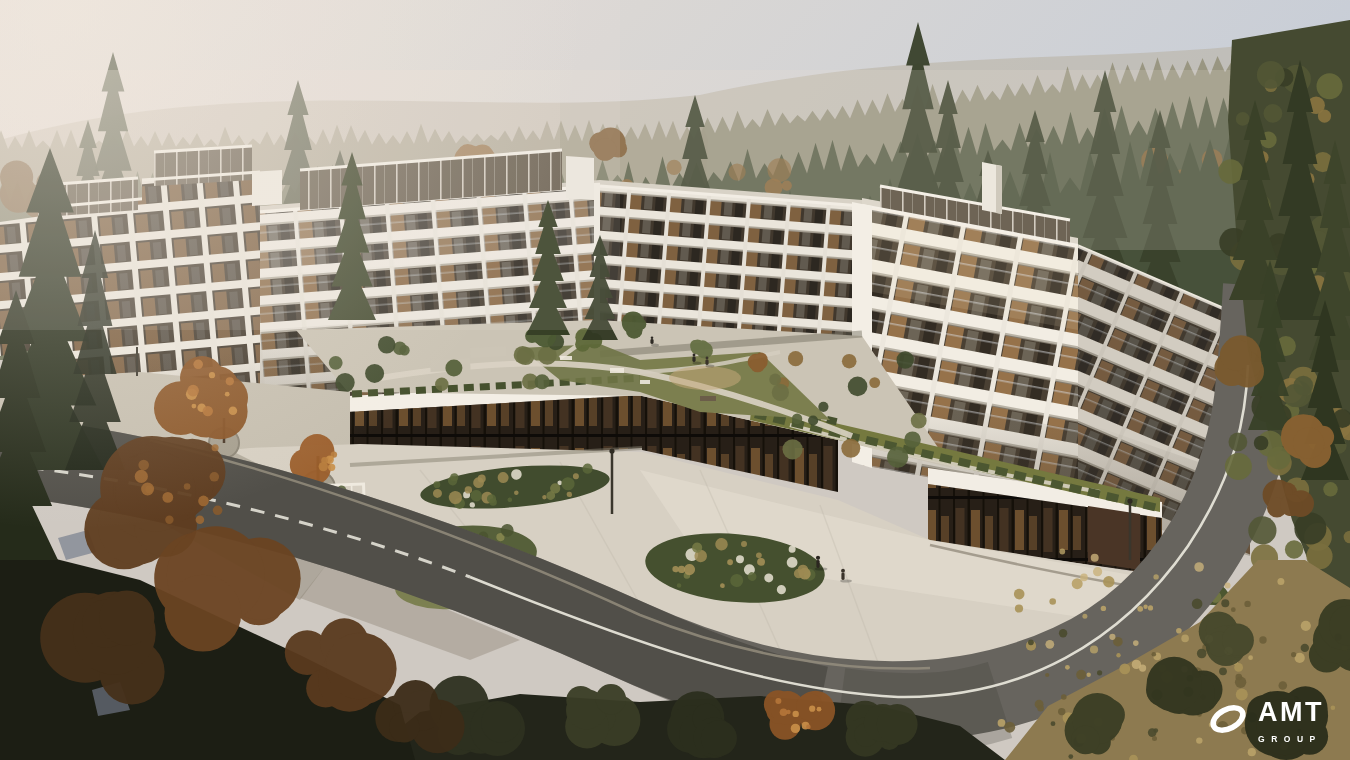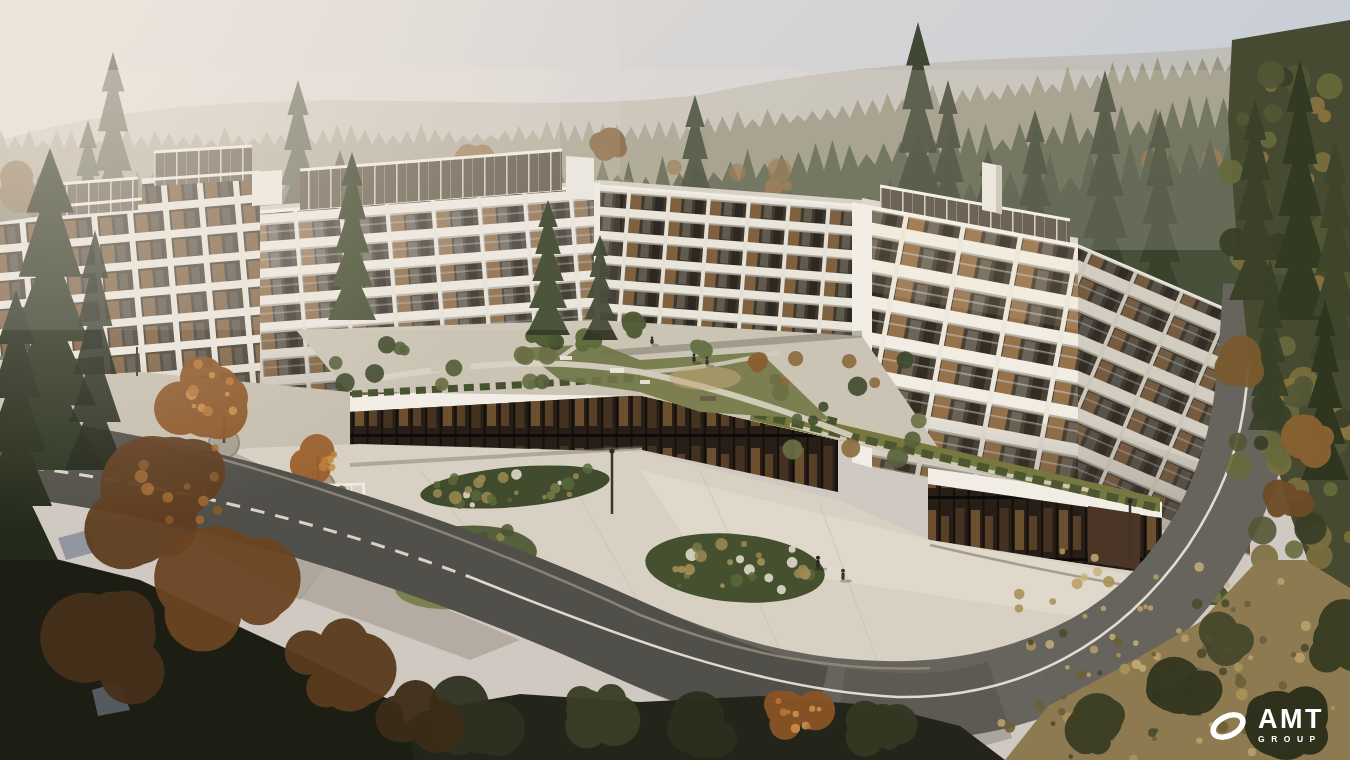--- a/index.html
+++ b/index.html
@@ -3,21 +3,21 @@
 <meta charset="utf-8">
 <style>
   html,body{margin:0;padding:0;background:#15150f;}
   .stage{position:relative;width:1350px;height:760px;overflow:hidden;background:#cfc9c2;
          font-family:"Liberation Sans",sans-serif;}
   .stage svg.scene{display:block}
   .logo{position:absolute;right:26px;bottom:16px;display:flex;align-items:flex-start;gap:9px;
         color:var(--logo,#ffffff);}
   .logo .mark{flex:0 0 auto;display:block}
   .logo .brand{font-size:27px;font-weight:bold;letter-spacing:2.5px;line-height:.85;}
-  .logo .sub{font-size:8.5px;font-weight:bold;letter-spacing:6.5px;margin-top:3px;}
+  .logo .sub{font-size:8.5px;font-weight:bold;letter-spacing:6.5px;margin-top:10px;}
   figure{margin:0}
 </style>
 </head>
 <body>
 
 <figure class="stage" aria-label="Aerial architectural rendering of a large curved white residential complex with balconies, a landscaped podium courtyard and plaza, wrapped by a curving asphalt road in an autumn conifer forest under hazy morning light">
 
 <svg class="scene" viewBox="0 0 1350 760" width="1350" height="760" role="img">
   <defs>
     <linearGradient id="skyG" x1="0" y1="0" x2="1" y2="0.25">

